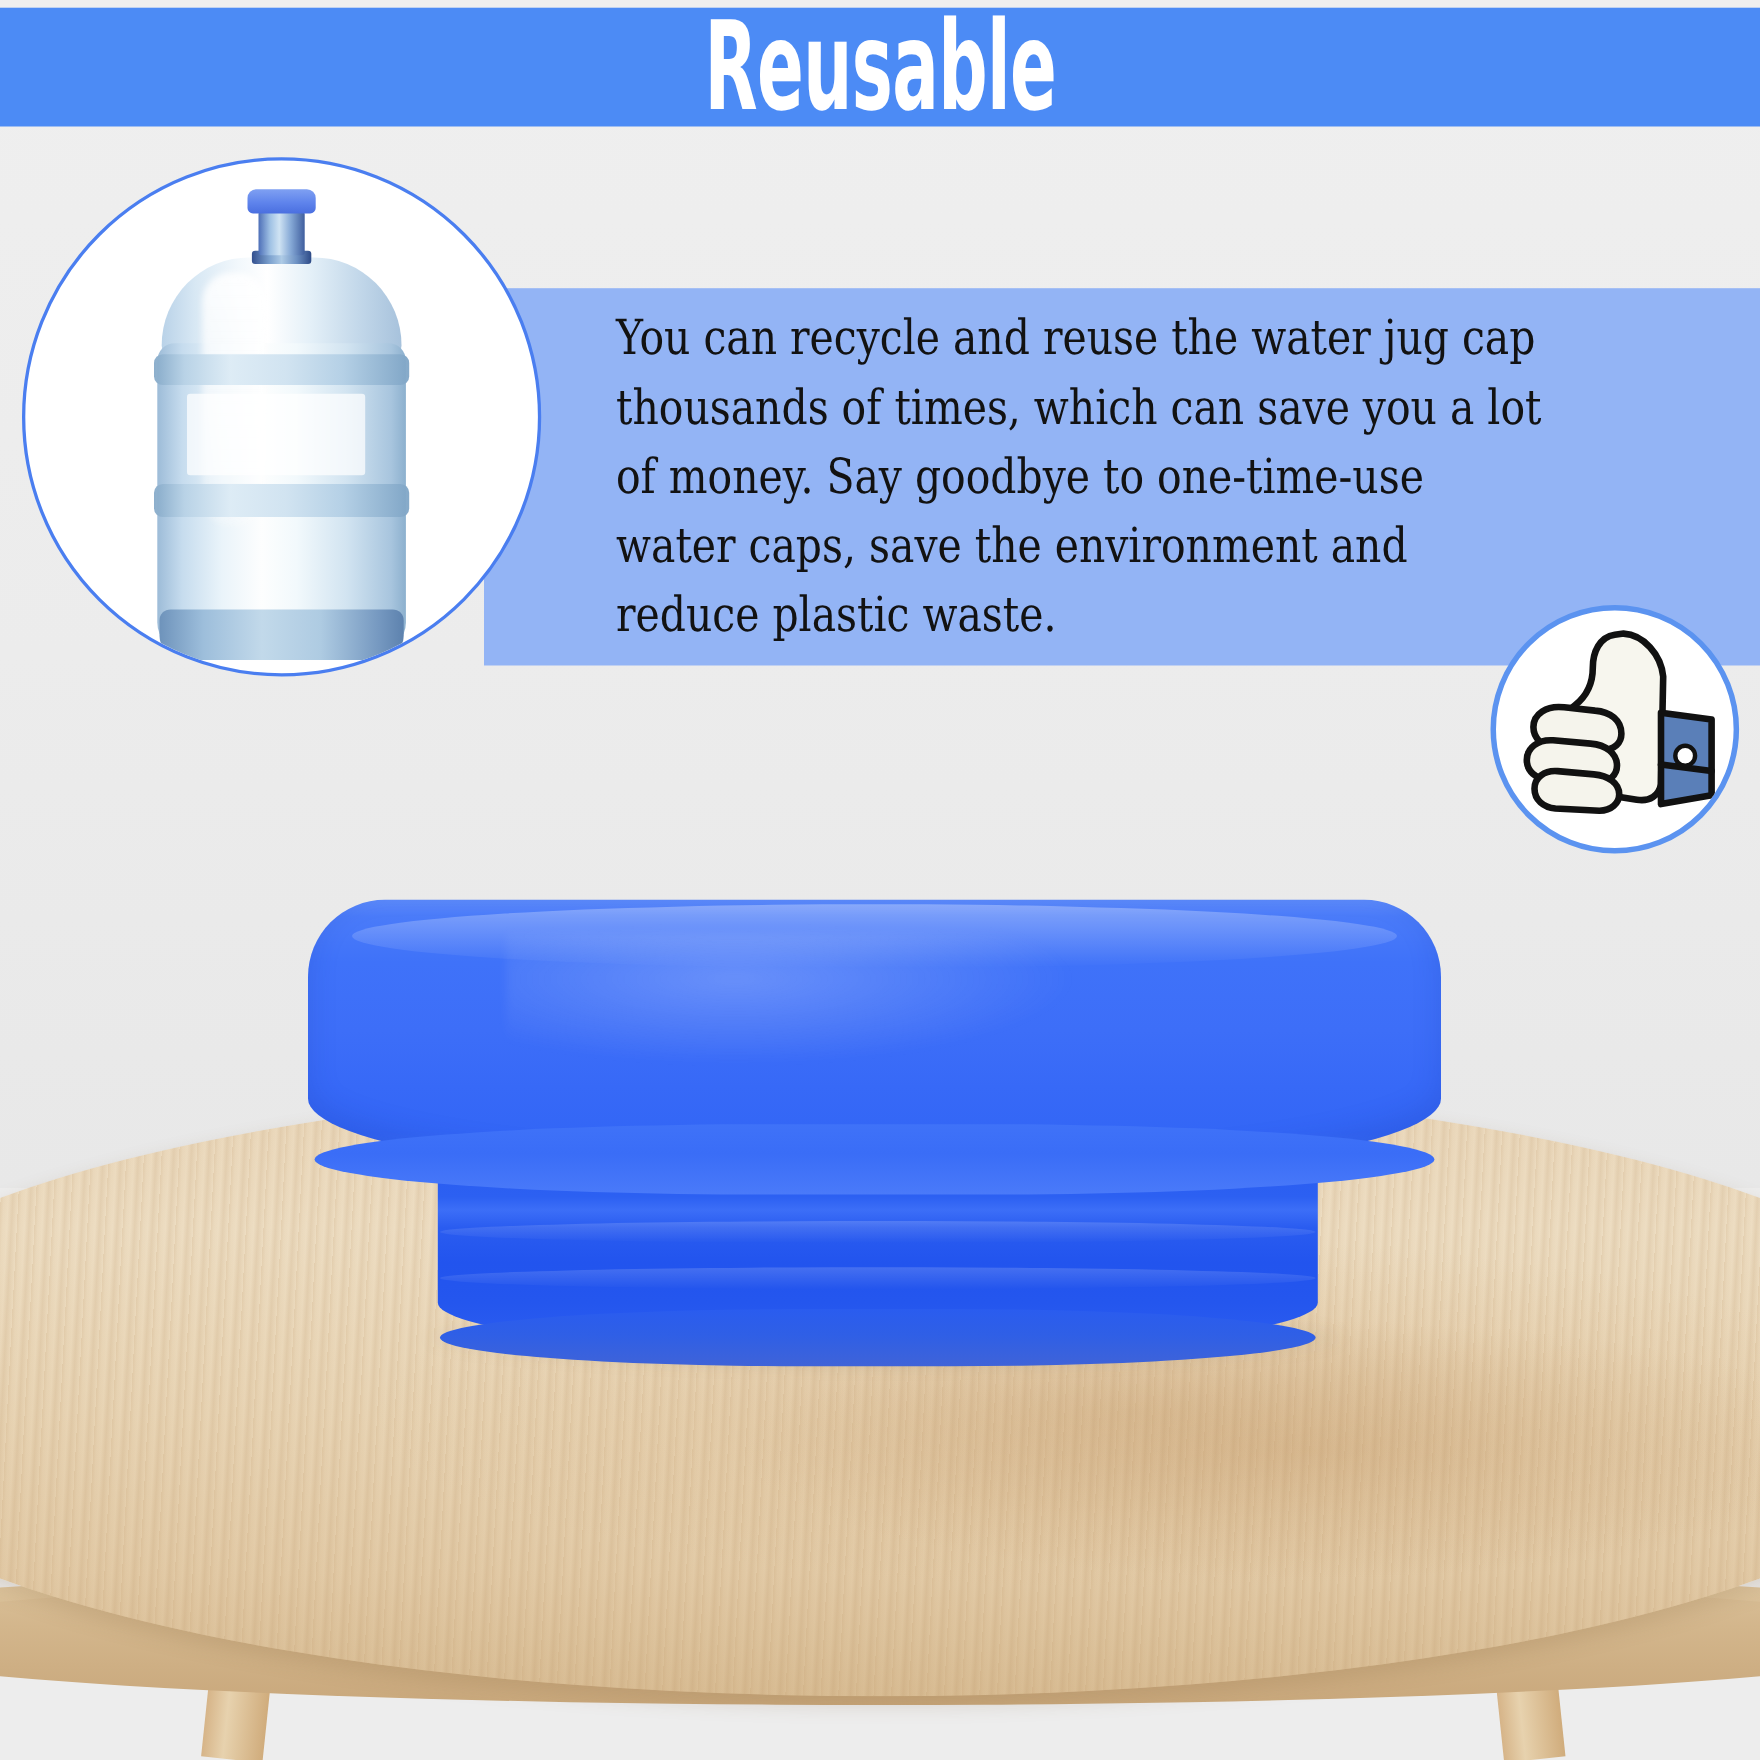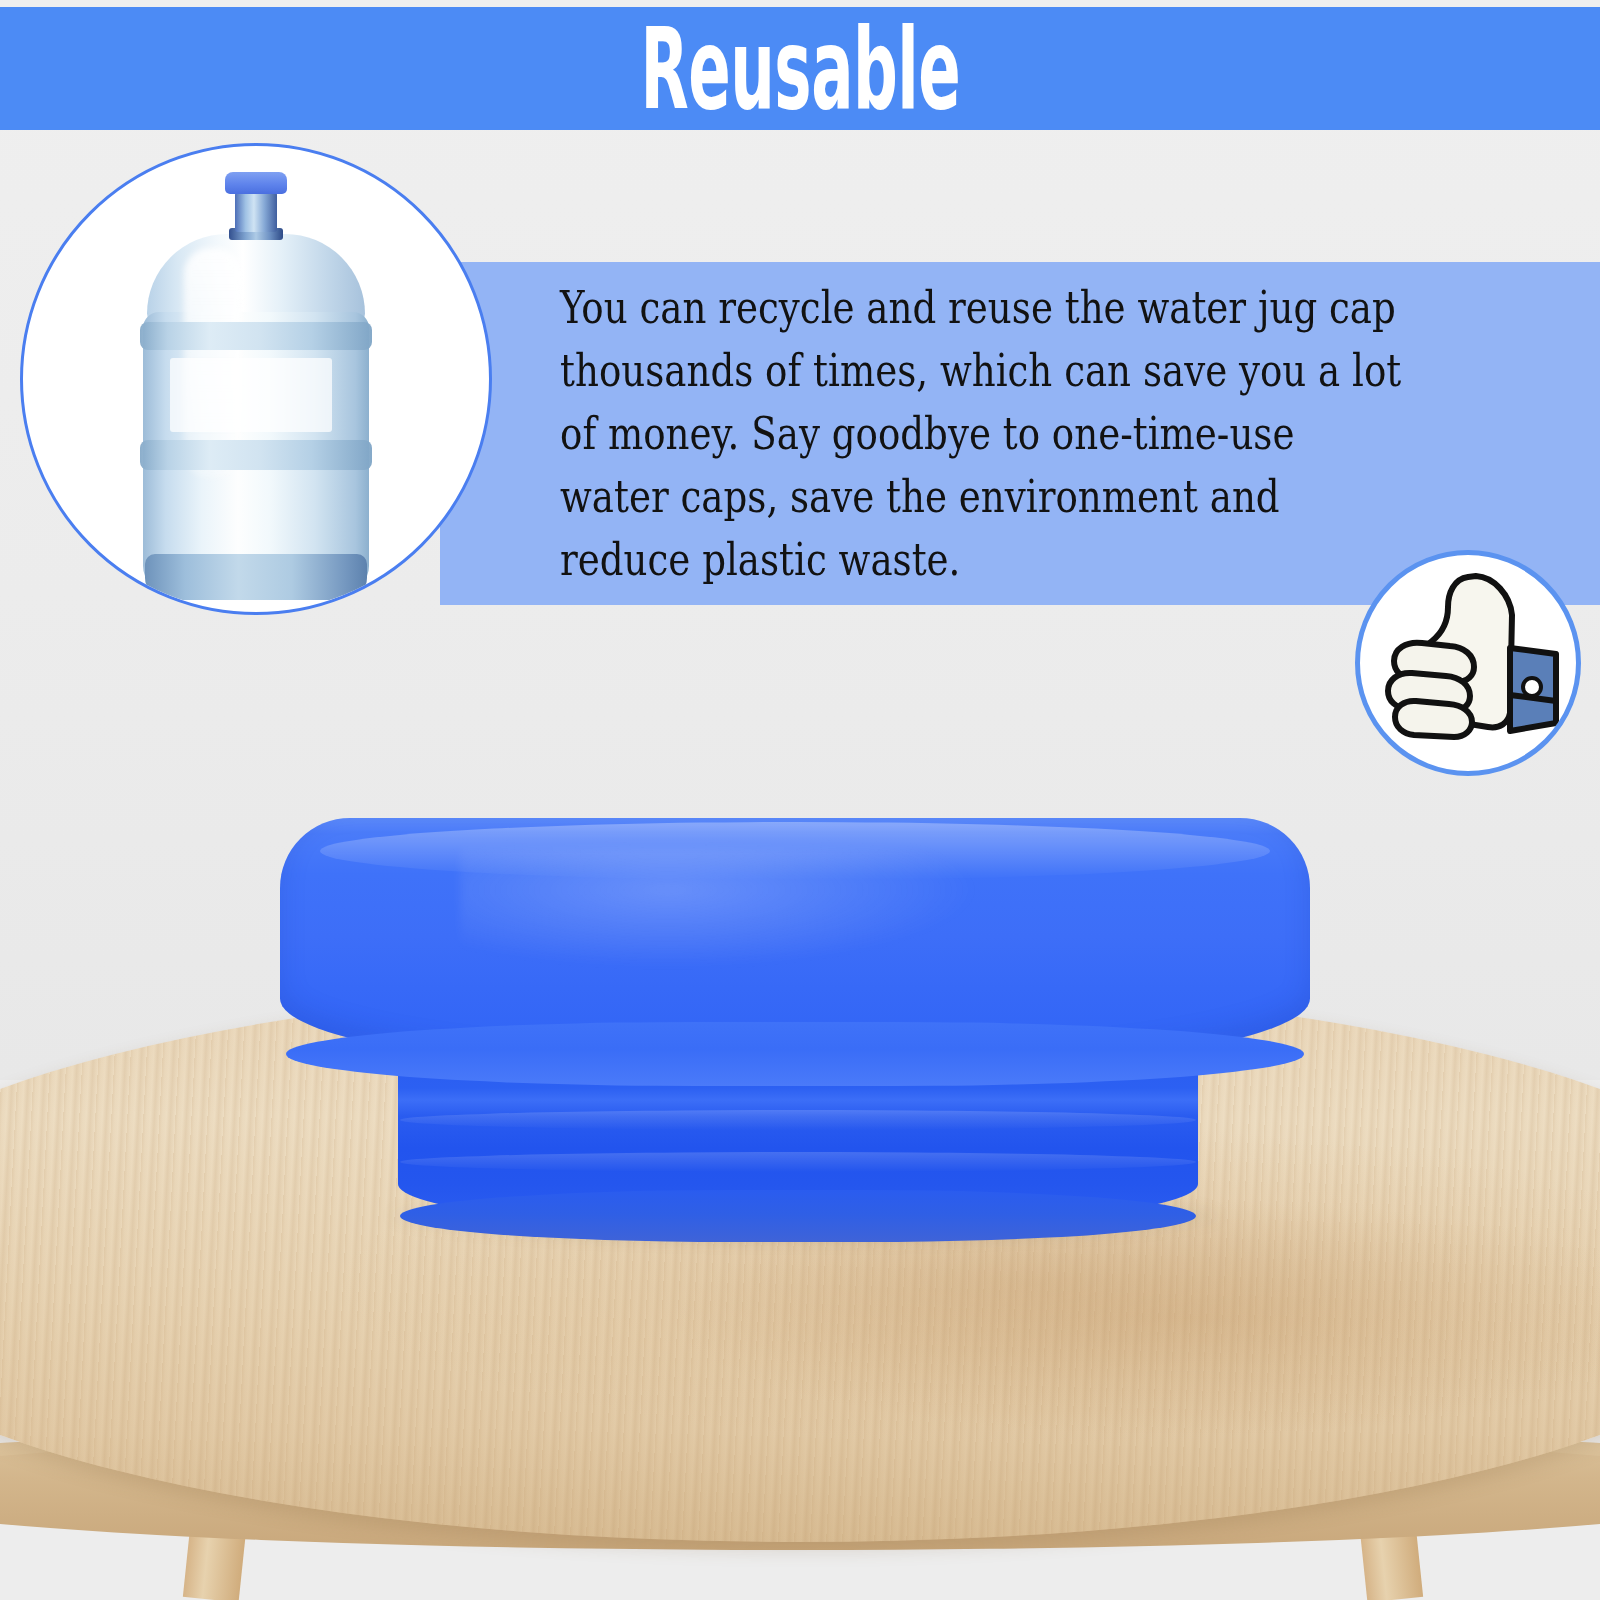--- a/index.html
+++ b/index.html
@@ -21,21 +21,21 @@
     position: absolute;
     left: 0; top: 0;
     width: 1600px; height: 1080px;
     background: linear-gradient(180deg,#efefef 0%, #ececec 55%, #e8e8e8 100%);
   }
 
   
   .banner {
     position: absolute;
     left: 0; top: 7px;
-    width: 1600px; height: 123px;
+    width: 1600px; height: 108px;
     background: #4c8bf5;
     display: flex;
     align-items: center;
     justify-content: center;
     overflow: hidden;
   }
   .banner-title {
     color: #ffffff;
     font-family: "DejaVu Sans", sans-serif;
     font-weight: bold;

